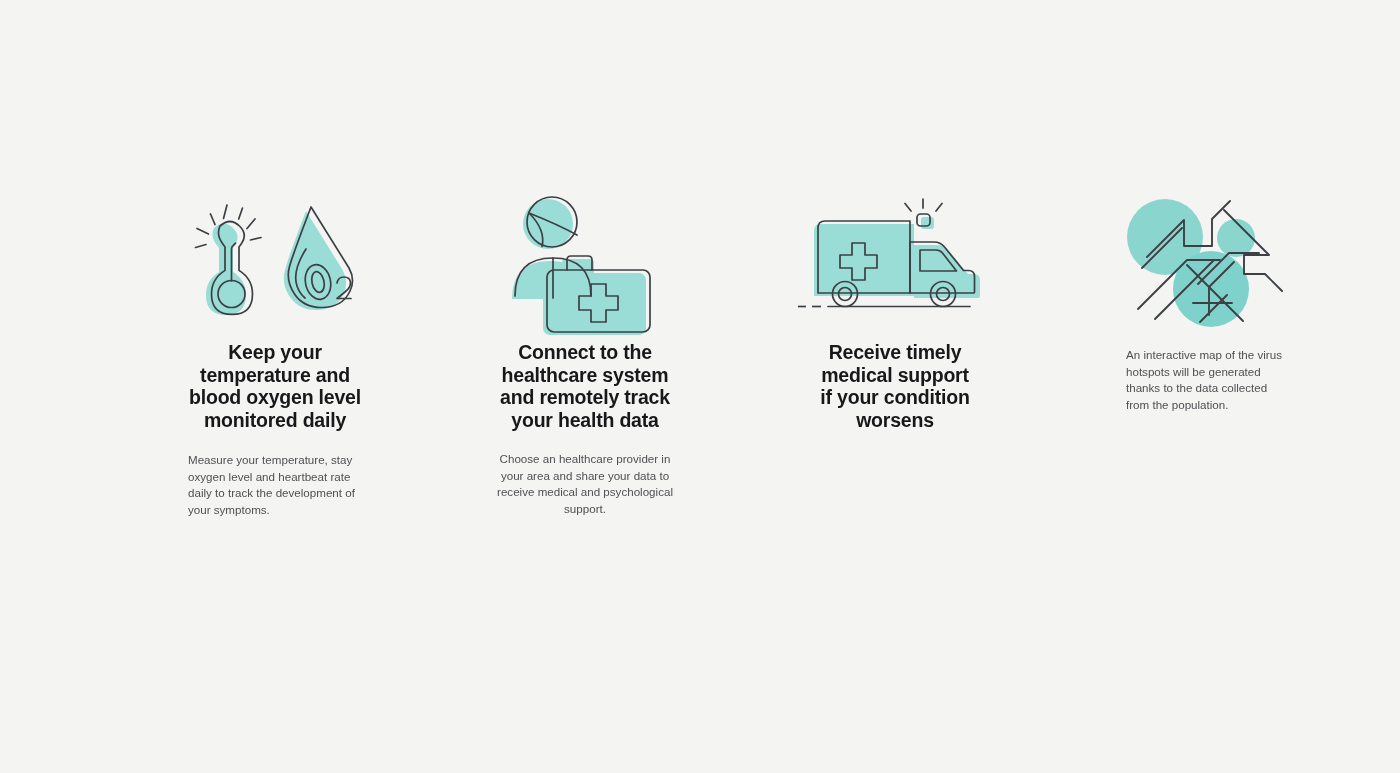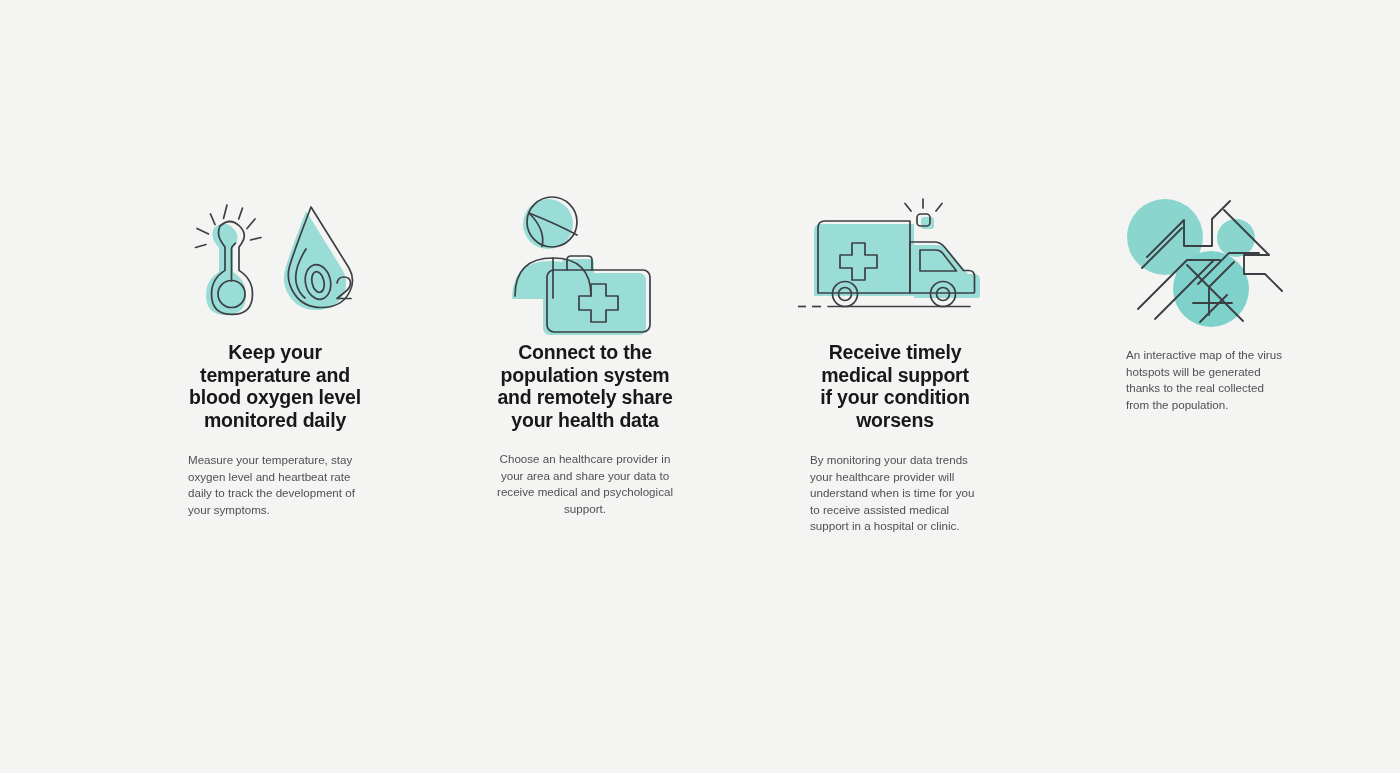--- a/index.html
+++ b/index.html
@@ -156,21 +156,21 @@
           <g fill="none" stroke="#3c4044" stroke-width="1.7" stroke-linecap="round" stroke-linejoin="round">
 
             <path d="M67 75 l0 -10 q0 -4 4 -4 l17 0 q4 0 4 4 l0 10"></path>
 
             <rect x="47" y="75" width="103" height="62" rx="7"></rect>
 
             <path d="M91 89 l15 0 l0 12 l12 0 l0 14 l-12 0 l0 12 l-15 0 l0 -12 l-12 0 l0 -14 l12 0 z"></path>
           </g>
         </svg>
       </div>
-      <h3 class="feature-title">Connect to the population system and remotely share your health data</h3>
+      <h3 class="feature-title">Connect to the healthcare system and remotely track your health data</h3>
       <p class="feature-body body-center">Choose an healthcare provider in your area and share your data to receive medical and psychological support.</p>
     </div>
 
     <div class="feature feature-3 w3">
       <div class="icon-wrap">
         <svg width="195" height="130" viewBox="0 0 195 130" xmlns="http://www.w3.org/2000/svg">
           <g fill="#9adcd6">
 
             <path d="M16 33 q0 -7 7 -7 l93 0 l0 72 l-100 0 z"></path>
 
@@ -202,21 +202,20 @@
             <path d="M30 108.5 l142 0"></path>
           </g>
 
           <g fill="none" stroke="#3c4044" stroke-width="1.7" stroke-linecap="butt">
             <path d="M0 108.5 l8 0"></path>
             <path d="M14 108.5 l9 0"></path>
           </g>
         </svg>
       </div>
       <h3 class="feature-title">Receive timely medical support if your condition worsens</h3>
-      <p class="feature-body body-left">By monitoring your data trends your healthcare provider will understand when is time for you to receive assisted medical support in a hospital or clinic.</p>
     </div>
 
     <div class="feature feature-4 w4">
       <div class="icon-wrap">
         <svg width="165" height="135" viewBox="0 0 165 135" xmlns="http://www.w3.org/2000/svg">
 
           <g>
             <circle cx="42" cy="42" r="38" fill="#8ad6cf"></circle>
             <circle cx="113" cy="43" r="19" fill="#8ad6cf"></circle>
             <circle cx="88" cy="94" r="38" fill="#7fd2cc"></circle>
@@ -229,17 +228,17 @@
             <path d="M32 124 l59 -59"></path>
             <path d="M101 15 l45 45 l-25 0 l0 19 l21 0 l17 17"></path>
             <path d="M64 70 l56 56"></path>
             <path d="M75 89 l31 -31 l30 0"></path>
             <path d="M86 120 l0 -28 l25 -25"></path>
             <path d="M70 108 l39 0"></path>
             <path d="M77 127 l27 -27"></path>
           </g>
         </svg>
       </div>
-      <p class="feature-body body-left">An interactive map of the virus hotspots will be generated thanks to the real collected from the population.</p>
+      <p class="feature-body body-left">An interactive map of the virus hotspots will be generated thanks to the data collected from the population.</p>
     </div>
 
   </div>
 </div>
 
 </body></html>

